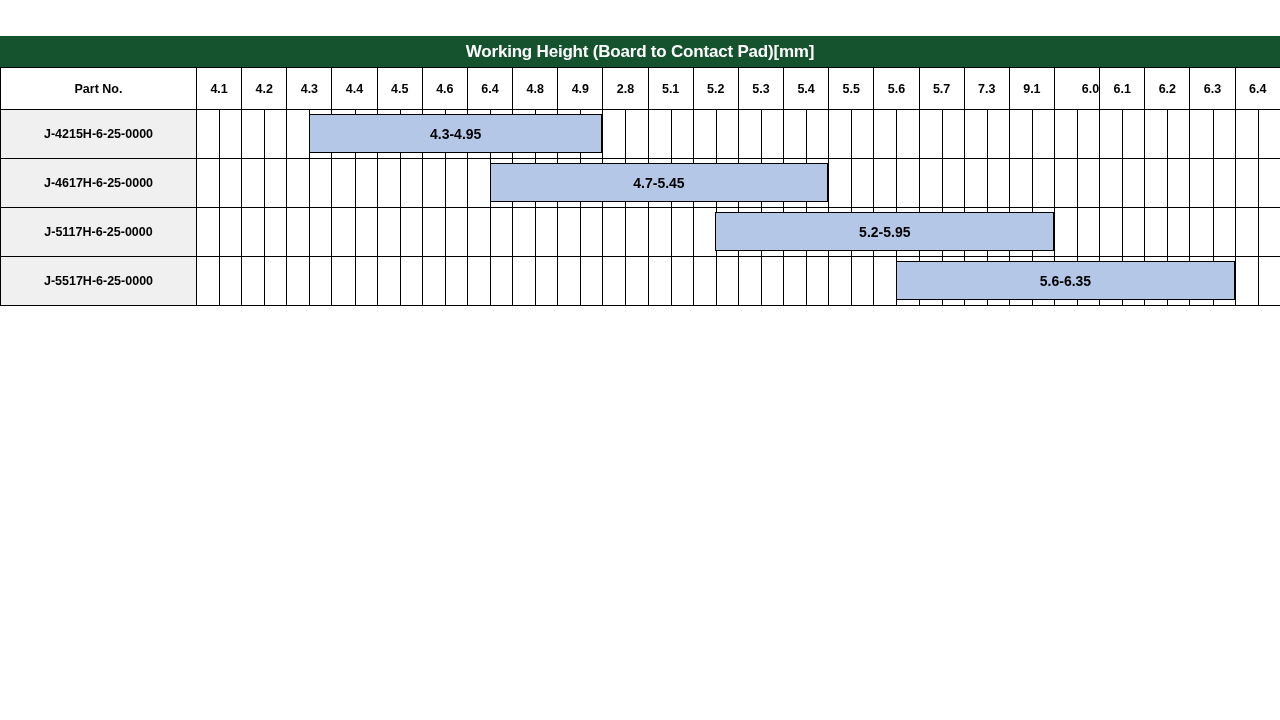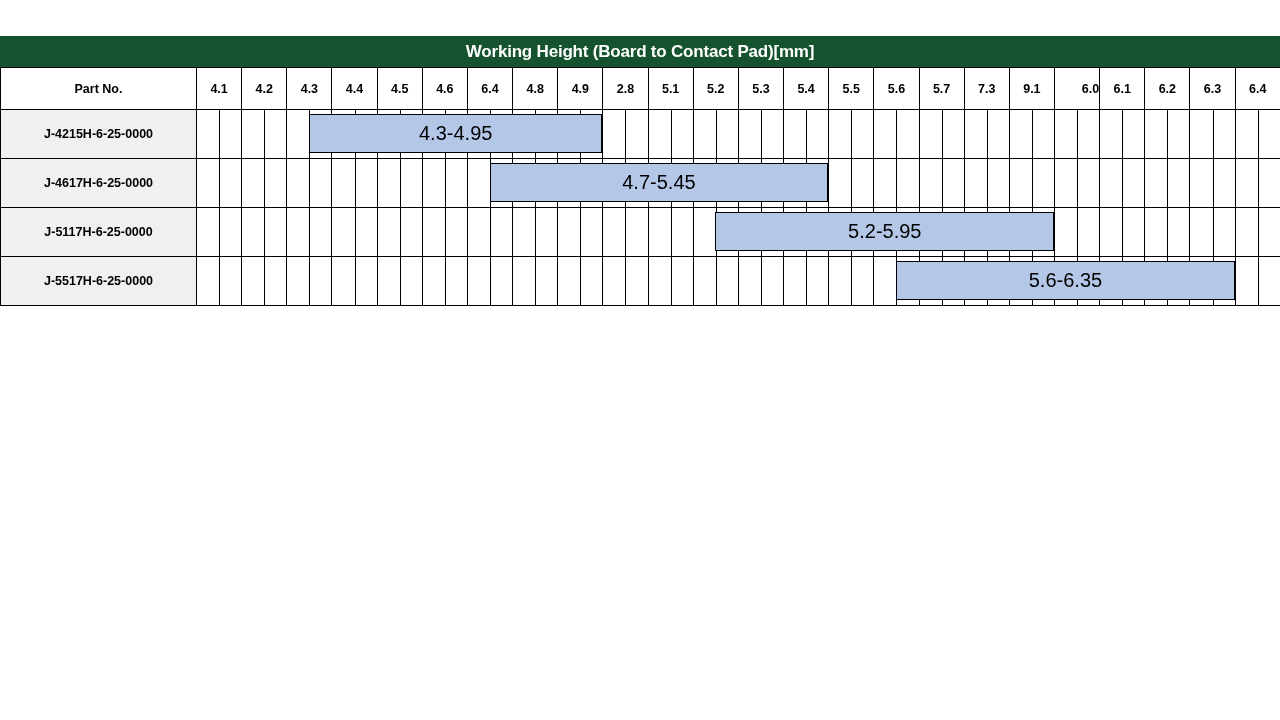--- a/index.html
+++ b/index.html
@@ -90,22 +90,22 @@
     height: 100%;
     pointer-events: none;
   }
 
   .bar {
     position: absolute;
     background: #b4c7e7;
     border: 1px solid #000000;
     box-sizing: border-box;
     color: #000000;
-    font-size: 20px;
-    font-weight: normal;
+    font-size: 14px;
+    font-weight: bold;
     display: flex;
     align-items: center;
     justify-content: center;
     pointer-events: auto;
   }
 </style>
 </head>
 <body>
 
 <div id="chart-wrap">

